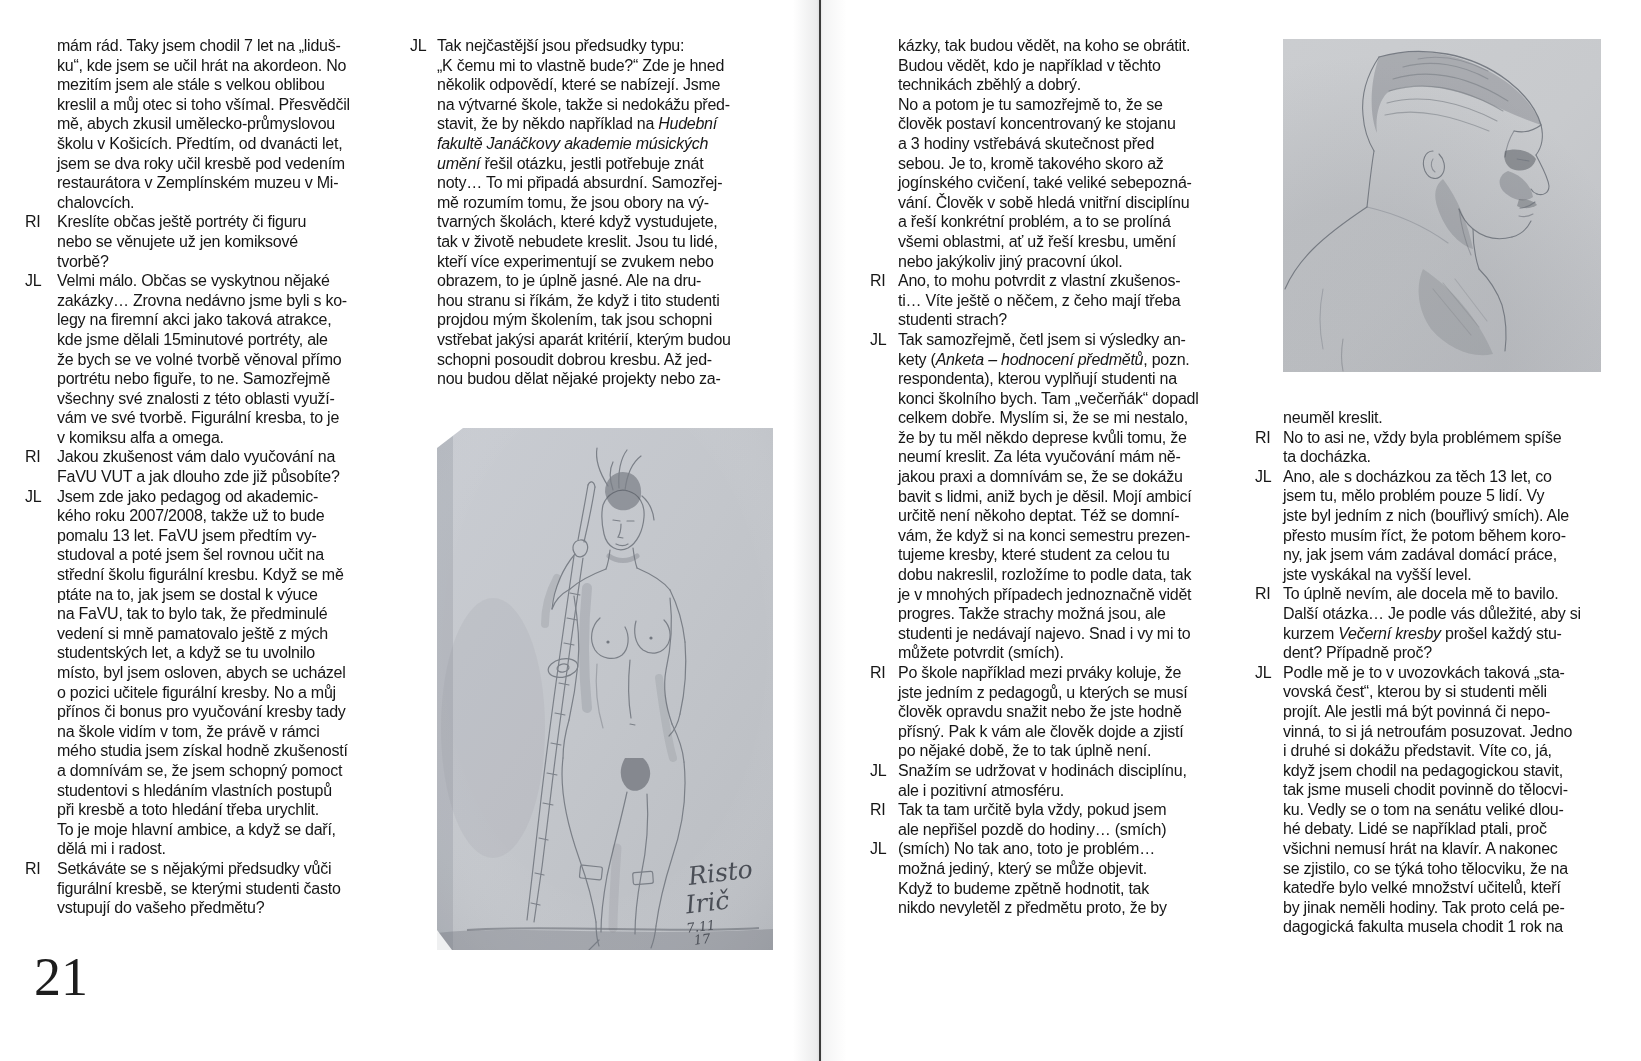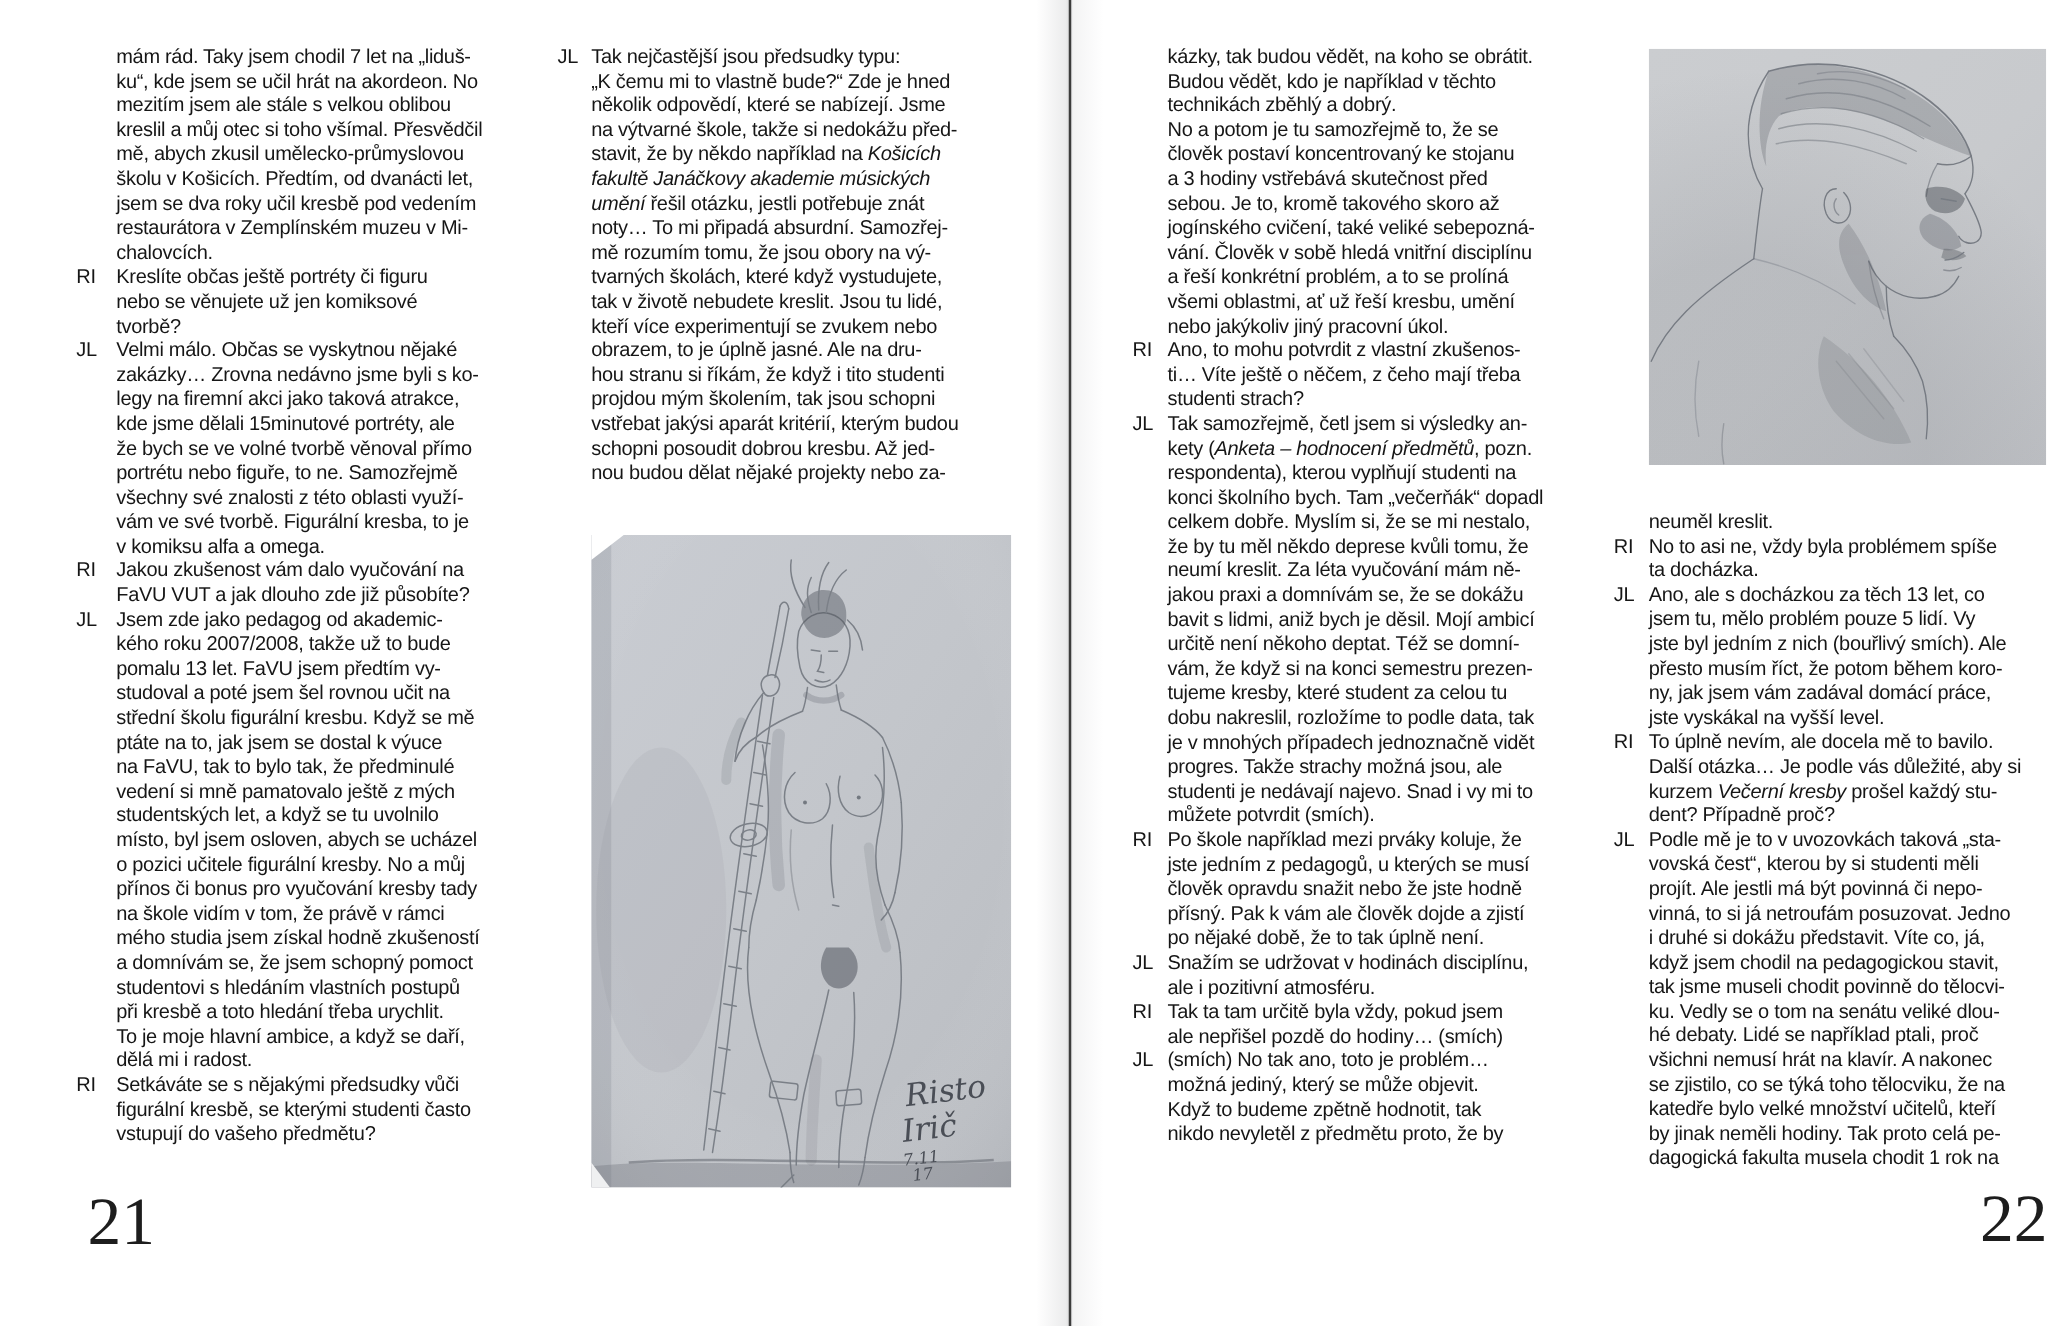--- a/index.html
+++ b/index.html
@@ -1,21 +1,21 @@
 <!DOCTYPE html>
 <html lang="cs"><head>
 <meta charset="utf-8">
 <style>
   html,body{margin:0;padding:0;}
   body{
     width:1641px;height:1061px;position:relative;overflow:hidden;
     background:#ffffff;color:#161616;
     font-family:"Liberation Sans", sans-serif;
   }
-  .spread{position:absolute;inset:0;margin-left:36px;}
+  .spread{position:absolute;inset:0;}
   .page{position:absolute;top:0;height:1061px;}
   #page21{left:0;width:820px;}
   #page22{left:820px;width:821px;}
 
   .column{
     position:absolute;
     font-size:16px;line-height:19.6px;letter-spacing:-0.25px;
   }
   .block{position:relative;padding-left:var(--indent,30px);}
   .speaker{position:absolute;left:0;top:0;text-align:right;}
@@ -120,21 +120,21 @@
         </div>
       </div>
 
     <div class="column" style="left:410px;top:36px;width:366px;--indent:27px;">
         <div class="block">
           <span class="speaker">JL</span>
           <div class="line"><span>Tak nejčastější jsou předsudky typu:</span></div>
           <div class="line"><span>„K čemu mi to vlastně bude?“ Zde je hned</span></div>
           <div class="line"><span>několik odpovědí, které se nabízejí. Jsme</span></div>
           <div class="line"><span>na výtvarné škole, takže si nedokážu před-</span></div>
-          <div class="line"><span>stavit, že by někdo například na </span><span class="it">Košicích</span></div>
+          <div class="line"><span>stavit, že by někdo například na </span><span class="it">Hudební</span></div>
           <div class="line"><span class="it">fakultě Janáčkovy akademie músických</span></div>
           <div class="line"><span class="it">umění</span><span> řešil otázku, jestli potřebuje znát</span></div>
           <div class="line"><span>noty… To mi připadá absurdní. Samozřej-</span></div>
           <div class="line"><span>mě rozumím tomu, že jsou obory na vý-</span></div>
           <div class="line"><span>tvarných školách, které když vystudujete,</span></div>
           <div class="line"><span>tak v životě nebudete kreslit. Jsou tu lidé,</span></div>
           <div class="line"><span>kteří více experimentují se zvukem nebo</span></div>
           <div class="line"><span>obrazem, to je úplně jasné. Ale na dru-</span></div>
           <div class="line"><span>hou stranu si říkám, že když i tito studenti</span></div>
           <div class="line"><span>projdou mým školením, tak jsou schopni</span></div>
@@ -429,18 +429,17 @@
           <div class="line"><span>ku. Vedly se o tom na senátu veliké dlou-</span></div>
           <div class="line"><span>hé debaty. Lidé se například ptali, proč</span></div>
           <div class="line"><span>všichni nemusí hrát na klavír. A nakonec</span></div>
           <div class="line"><span>se zjistilo, co se týká toho tělocviku, že na</span></div>
           <div class="line"><span>katedře bylo velké množství učitelů, kteří</span></div>
           <div class="line"><span>by jinak neměli hodiny. Tak proto celá pe-</span></div>
           <div class="line"><span>dagogická fakulta musela chodit 1 rok na</span></div>
         </div>
       </div>
 
-    <div class="page-number" id="pn22">22</div>
   </div>
 
   <div class="gutter-shade"></div>
   <div class="gutter-line"></div>
 </div>
 
 </body></html>

